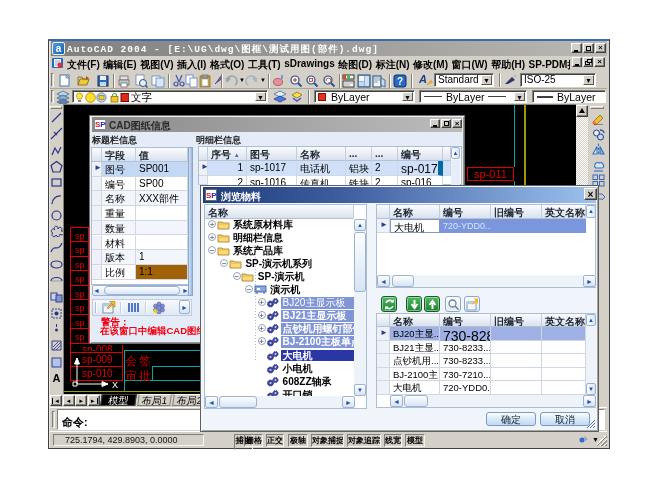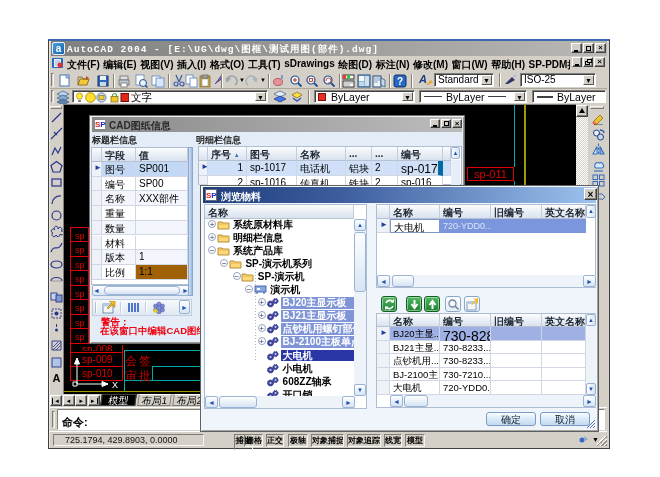--- a/index.html
+++ b/index.html
@@ -689,21 +689,21 @@
     <div class="abs" style="left:268.2px;top:283px;height:13.1px;color:#000;font-size:10px;line-height:13px;padding:0 2px;white-space:nowrap;overflow:hidden;font-weight:bold">演示机</div>
     <div class="abs" style="left:257.6px;top:298.1px;width:8px;height:8px;background:#fff;border:1px solid #98a4bc;border-radius:50%;font-size:8px;line-height:7px;text-align:center;color:#336">+</div>
     <div class="abs" style="left:266.1px;top:297.1px;width:14px;height:11px;overflow:hidden">
       <svg width="14" height="11">
         <circle cx="9.5" cy="4" r="2.6" fill="#4048a8" stroke="#282c70" stroke-width="0.8" stroke-dasharray="1.5 1"></circle>
         <circle cx="9.5" cy="4" r="1" fill="#c8d0f0"></circle>
         <circle cx="4.5" cy="7" r="3" fill="#3c42a0" stroke="#282c70" stroke-width="0.9" stroke-dasharray="1.5 1"></circle>
         <circle cx="4.5" cy="7" r="1.1" fill="#c8d0f0"></circle>
       </svg>
     </div>
-    <div class="abs" style="left:280.6px;top:297.1px;width:73px;height:11.5px;background:#8095d6;color:#fff;font-size:10px;line-height:11px;padding:0 2px;white-space:nowrap;overflow:hidden;font-weight:bold">BJ20主显示板</div>
+    <div class="abs" style="left:280.6px;top:297.1px;width:73px;height:11.5px;background:#8095d6;color:#fff;font-size:10px;line-height:11px;padding:0 2px;white-space:nowrap;overflow:hidden;font-weight:normal">BJ20主显示板</div>
     <div class="abs" style="left:257.6px;top:311.2px;width:8px;height:8px;background:#fff;border:1px solid #98a4bc;border-radius:50%;font-size:8px;line-height:7px;text-align:center;color:#336">+</div>
     <div class="abs" style="left:266.1px;top:310.2px;width:14px;height:11px;overflow:hidden">
       <svg width="14" height="11">
         <circle cx="9.5" cy="4" r="2.6" fill="#4048a8" stroke="#282c70" stroke-width="0.8" stroke-dasharray="1.5 1"></circle>
         <circle cx="9.5" cy="4" r="1" fill="#c8d0f0"></circle>
         <circle cx="4.5" cy="7" r="3" fill="#3c42a0" stroke="#282c70" stroke-width="0.9" stroke-dasharray="1.5 1"></circle>
         <circle cx="4.5" cy="7" r="1.1" fill="#c8d0f0"></circle>
       </svg>
     </div>
     <div class="abs" style="left:280.6px;top:310.2px;width:73px;height:11.5px;background:#8095d6;color:#fff;font-size:10px;line-height:11px;padding:0 2px;white-space:nowrap;overflow:hidden;font-weight:bold">BJ21主显示板</div>

